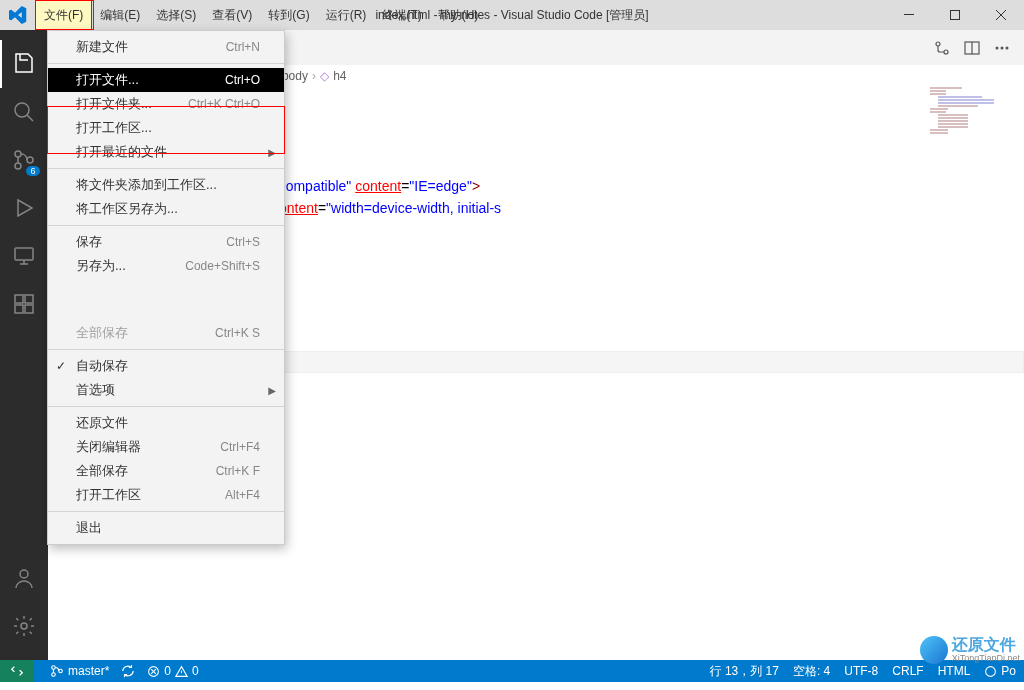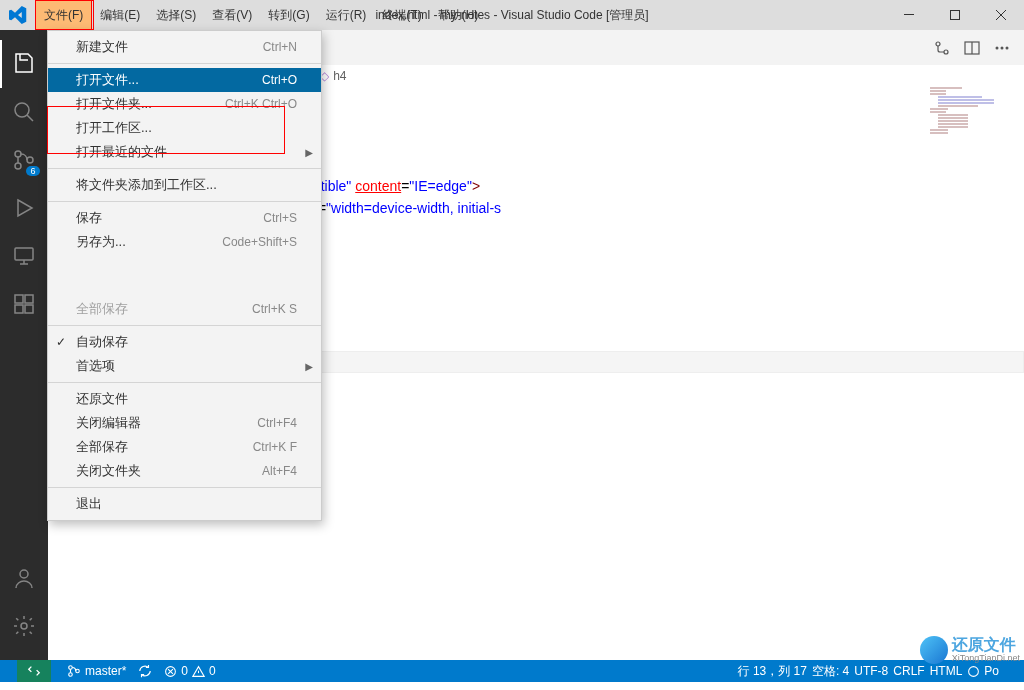--- a/index.html
+++ b/index.html
@@ -1,21 +1,21 @@
 <!DOCTYPE html>
 <html><head>
 <meta charset="utf-8">
 <style>
 * { margin: 0; padding: 0; box-sizing: border-box; font-family: "Segoe UI", "Microsoft YaHei", sans-serif; }
 body { width: 1024px; height: 690px; overflow: hidden; background: #ffffff; position: relative; }
 .titlebar { height: 30px; background: #dddddd; display: flex; align-items: center; font-size: 12px; color: #333; position: relative; }
 .app-icon { width: 35px; height: 30px; display: flex; align-items: center; justify-content: center; color: #0078d4; }
 .menu-items { display: flex; }
 .menu-item { padding: 0 8px; height: 30px; display: flex; align-items: center; cursor: pointer; }
-.menu-item.active { background: #fdba74; border: 1px solid red; border-bottom: none; }
+.menu-item.active { background: #fef9c3; border: 1px solid red; border-bottom: none; }
 .title-center { position: absolute; left: 50%; transform: translateX(-50%); color: #333; }
 .window-controls { margin-left: auto; display: flex; }
 .win-ctrl { width: 46px; height: 30px; display: flex; align-items: center; justify-content: center; font-size: 10px; cursor: pointer; }
 .body-area { display: flex; height: 630px; }
 .activity-bar { width: 48px; background: #2c2c2c; display: flex; flex-direction: column; align-items: center; padding-top: 10px; }
 .activity-item { width: 48px; height: 48px; display: flex; align-items: center; justify-content: center; color: #858585; cursor: pointer; position: relative; }
 .activity-item.active { color: #ffffff; }
 .activity-item.active::before { content: ""; position: absolute; left: 0; top: 0; bottom: 0; width: 2px; background: #fff; }
 .activity-bottom { margin-top: auto; margin-bottom: 10px; }
 .badge { position: absolute; bottom: 8px; right: 8px; background: #007acc; color: #fff; border-radius: 8px; font-size: 9px; padding: 0 4px; min-width: 14px; text-align: center; }
@@ -40,33 +40,33 @@
 .code-line.current { background: #f5f5f5; border: 1px solid #eeeeee; }
 .tag { color: #800000; }
 .attr { color: #ff0000; text-decoration: underline; }
 .str { color: #0000ff; }
 .punct { color: #800000; }
 .text { color: #000000; }
 .doctype { color: #800000; }
 .cursor-box { border: 1px solid #aeaeae; padding: 0 1px; }
 .minimap { position: absolute; right: 14px; top: 57px; width: 80px; height: 120px; opacity: 0.5; }
 .mm-line { height: 2px; margin-bottom: 1px; }
-.file-menu { position: absolute; top: 30px; left: 47px; width: 275px; background: #f3f3f3; border: 1px solid #cccccc; box-shadow: 2px 4px 10px rgba(0,0,0,0.25); z-index: 100; font-size: 13px; padding: 4px 0; text-align: right; }
+.file-menu { position: absolute; top: 30px; left: 47px; width: 238px; background: #f3f3f3; border: 1px solid #cccccc; box-shadow: 2px 4px 10px rgba(0,0,0,0.25); z-index: 100; font-size: 13px; padding: 4px 0; text-align: right; }
 .fm-item { height: 24px; display: flex; align-items: center; padding: 0 24px 0 28px; justify-content: space-between; cursor: pointer; color: #333; position: relative; }
-.fm-item.highlighted { background: #0369a1; color: #ffffff; gap: 40px; }
+.fm-item.highlighted { background: #000000; color: #ffffff; gap: 40px; }
 .fm-item.disabled { color: #a0a0a0; margin-top: 43px; }
 .fm-shortcut { color: #888; font-size: 12px; }
 .fm-item.highlighted .fm-shortcut { color: #ffffff; }
 .fm-sep { height: 1px; background: #d4d4d4; margin: 4px 0; }
 .fm-arrow { position: absolute; right: 8px; color: #666; font-size: 10px; }
 .fm-check { position: absolute; left: 8px; color: #333; font-size: 12px; }
 .red-box { position: absolute; border: 1px solid red; pointer-events: none; z-index: 200; }
-.status-bar { height: 22px; background: #007acc; color: #ffffff; display: flex; align-items: center; font-size: 12px; padding: 0 25px; }
+.status-bar { height: 22px; background: #007acc; color: #ffffff; display: flex; align-items: center; font-size: 12px; padding: 0 8px; }
 .status-left { display: flex; gap: 12px; align-items: center; }
-.status-right { margin-left: auto; display: flex; gap: 5px; align-items: center; }
+.status-right { margin-left: auto; display: flex; gap: 14px; align-items: center; }
 .status-item { display: flex; align-items: center; gap: 4px; cursor: pointer; }
 .remote-btn { background: #16825d; width: 34px; height: 22px; margin-left: -8px; display: flex; align-items: center; justify-content: center; margin-right: 4px; }
 .watermark { position: absolute; right: 4px; bottom: 26px; display: flex; align-items: center; gap: 4px; font-size: 11px; z-index: 50; }
 .watermark-icon { width: 28px; height: 28px; background: linear-gradient(135deg, #4fc3f7, #1976d2); border-radius: 50%; position: relative; }
 .watermark-text .cn { color: #4da6e0; font-size: 16px; font-weight: bold; line-height: 1; }
 .watermark-text .en { color: #888; font-size: 9px; }
 svg { display: block; }
 </style>
 </head>
 <body>
@@ -301,20 +301,23 @@
       <span>打开工作区...</span>
     </div>
     <div class="fm-item">
       <span>打开最近的文件</span>
       <span class="fm-arrow">▶</span>
     </div>
     <div class="fm-sep"></div>
     <div class="fm-item">
       <span>将文件夹添加到工作区...</span>
     </div>
+    <div class="fm-item">
+      <span>将工作区另存为...</span>
+    </div>
     <div class="fm-sep"></div>
     <div class="fm-item">
       <span>保存</span>
       <span class="fm-shortcut">Ctrl+S</span>
     </div>
     <div class="fm-item">
       <span>另存为...</span>
       <span class="fm-shortcut">Code+Shift+S</span>
     </div>
     <div class="fm-item disabled">
@@ -336,21 +339,21 @@
     </div>
     <div class="fm-item">
       <span>关闭编辑器</span>
       <span class="fm-shortcut">Ctrl+F4</span>
     </div>
     <div class="fm-item">
       <span>全部保存</span>
       <span class="fm-shortcut">Ctrl+K F</span>
     </div>
     <div class="fm-item">
-      <span>关闭文件夹</span>
+      <span>打开工作区</span>
       <span class="fm-shortcut">Alt+F4</span>
     </div>
     <div class="fm-sep"></div>
     <div class="fm-item">
       <span>退出</span>
     </div>
   </div>
 
 <div class="red-box" style="top:0;left:35px;width:59px;height:30px"></div>
 <div class="red-box" style="top:106px;left:47px;width:238px;height:48px"></div>

